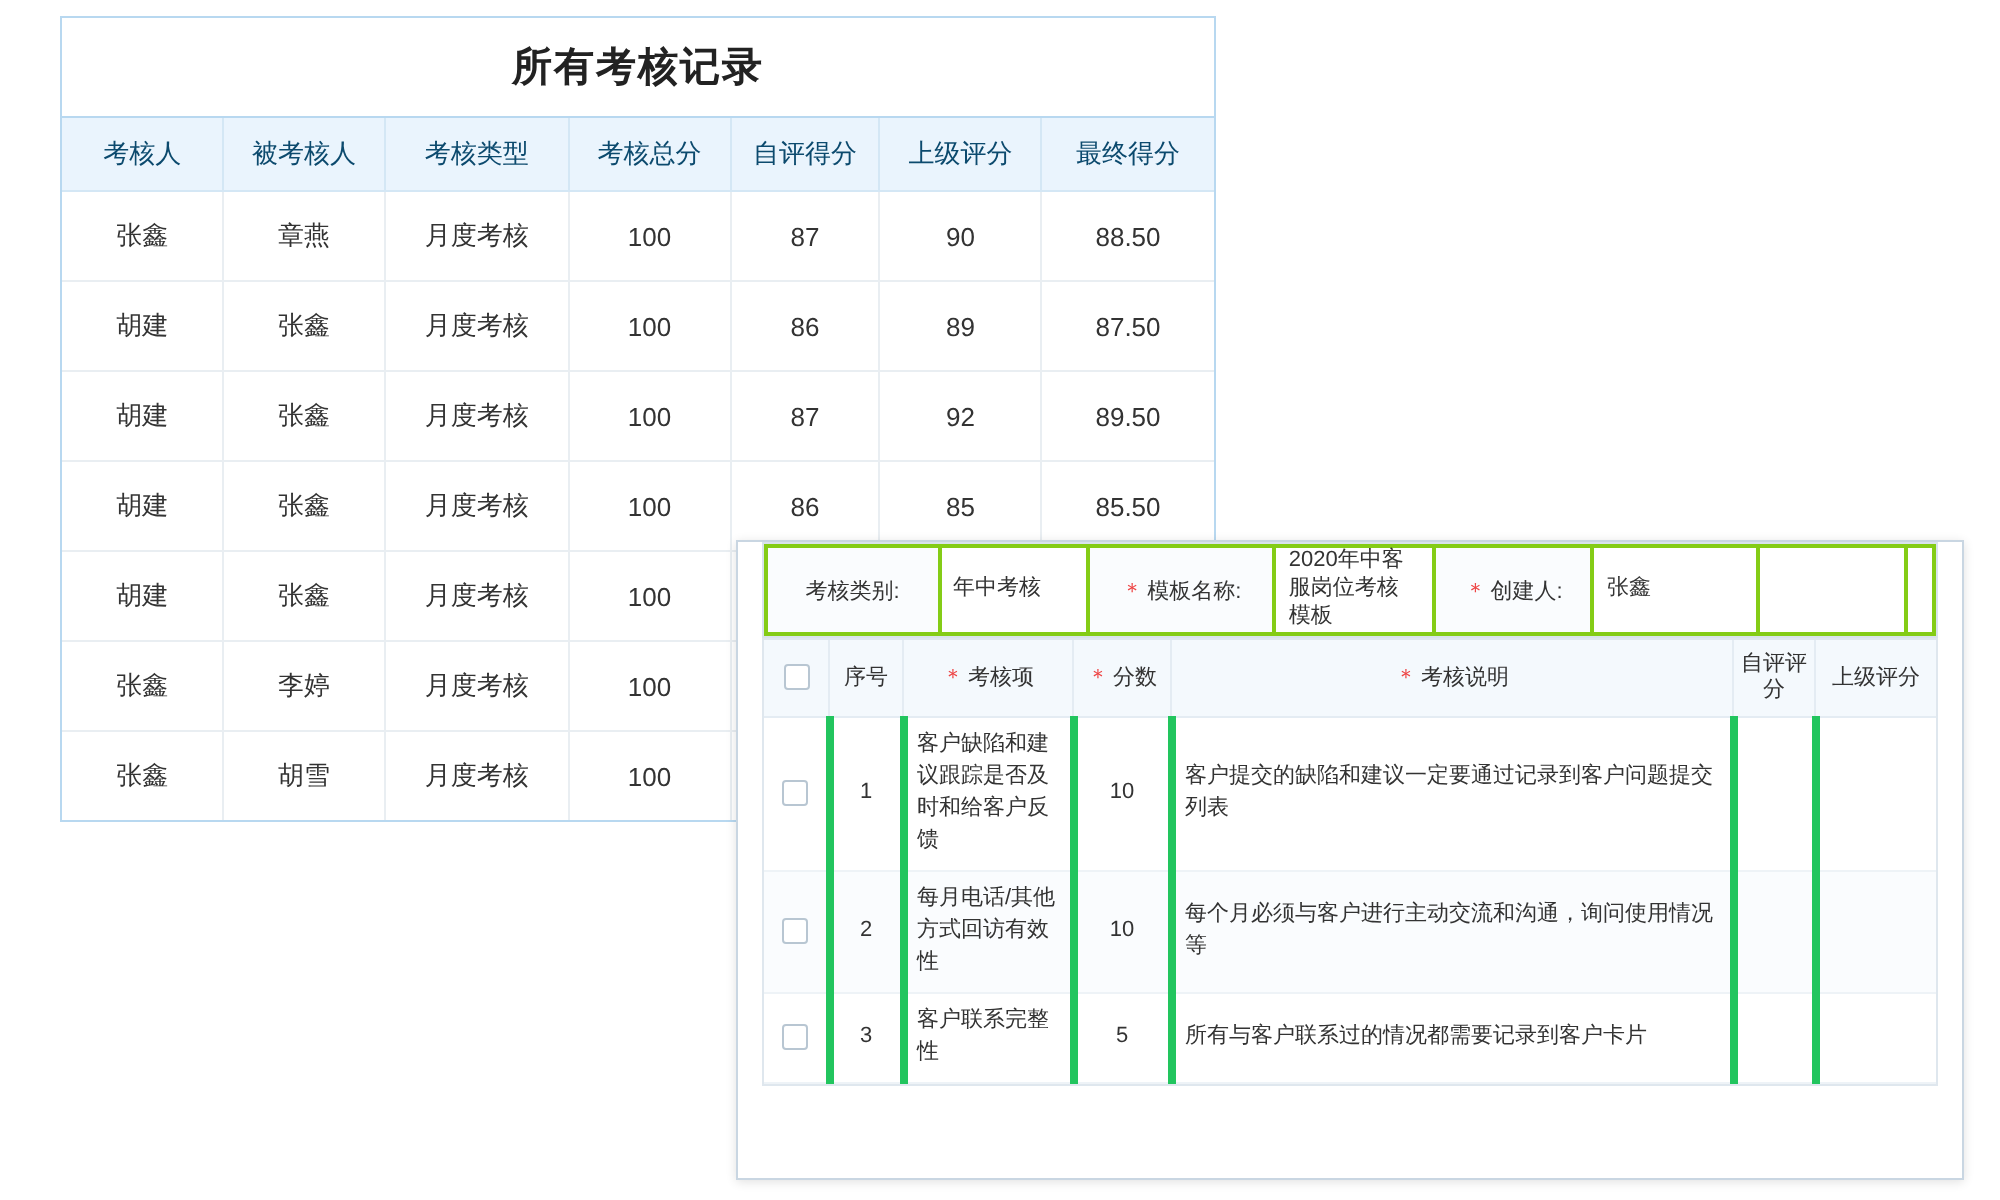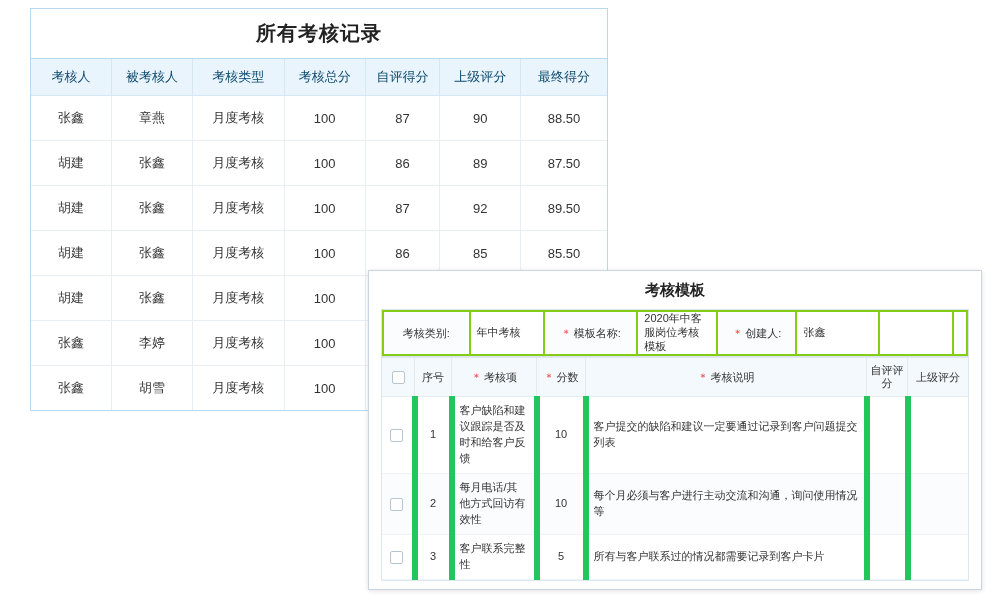--- a/index.html
+++ b/index.html
@@ -154,21 +154,21 @@
     color: #333;
     border-right: 1px solid #e4ecf3;
     border-bottom: 1px solid #e4ecf3;
     padding: 6px 3px;
     text-align: center;
     line-height: 1.2;
     font-size: 11px;
   }
   table.items th:last-child { border-right: none; }
   table.items td {
-    border-right: 6px solid #22c55e;
+    border-right: 4px solid #22c55e;
     border-bottom: 1px solid #eef3f7;
     padding: 6px 5px;
     color: #333;
     vertical-align: middle;
     line-height: 1.45;
     font-size: 11px;
   }
   table.items td:last-child { border-right: none; }
   .c-center { text-align: center; }
   .chk {
@@ -263,21 +263,20 @@
           <td>100</td>
           <td></td>
           <td></td>
           <td></td>
         </tr>
       </tbody>
     </table>
   </div>
 
   <div class="template-panel">
-    <div class="template-title">考核模板</div>
 
     <div class="meta-wrap">
       <table class="meta">
         <tbody>
             <tr>
           <td class="meta-label" style="width:80px">考核类别:</td>
           <td class="meta-value" style="width:75px">年中考核</td>
           <td class="meta-label" style="width:85px">
             <span class="req">＊</span><span>模板名称:</span>
           </td>

